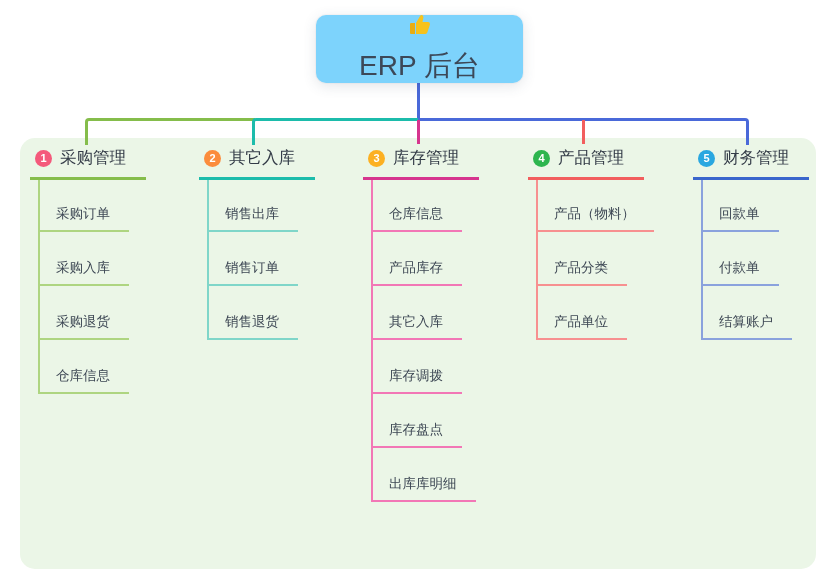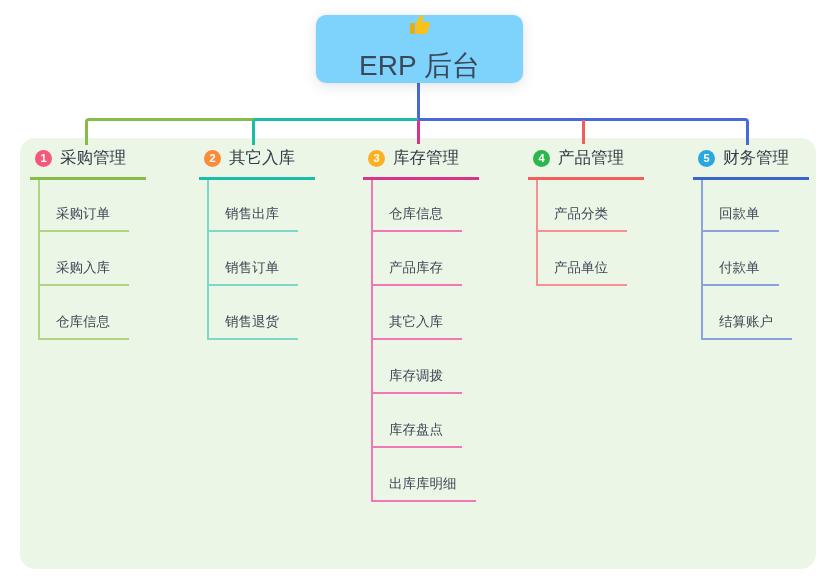--- a/index.html
+++ b/index.html
@@ -64,20 +64,21 @@
   </div>
 
   <div class="column" style="left: 30px; --main: #85bd4b; --child: #aed581; --badge: #f4597b;">
     <div class="branch-header">
       <span class="badge">1</span>
       <span>采购管理</span>
     </div>
     <div class="children">
         <div class="child-node">采购订单</div>
         <div class="child-node">采购入库</div>
+        <div class="child-node">采购退货</div>
         <div class="child-node">仓库信息</div>
       </div>
   </div>
 
   <div class="column" style="left: 199px; --main: #1cbcab; --child: #7fd6c9; --badge: #fb8c3c;">
     <div class="branch-header">
       <span class="badge">2</span>
       <span>其它入库</span>
     </div>
     <div class="children">
@@ -101,20 +102,21 @@
         <div class="child-node">出库库明细</div>
       </div>
   </div>
 
   <div class="column" style="left: 528px; --main: #f25e5e; --child: #f79090; --badge: #2db54e;">
     <div class="branch-header">
       <span class="badge">4</span>
       <span>产品管理</span>
     </div>
     <div class="children">
+        <div class="child-node">产品（物料）</div>
         <div class="child-node">产品分类</div>
         <div class="child-node">产品单位</div>
       </div>
   </div>
 
   <div class="column" style="left: 693px; --main: #3a66cc; --child: #8aa2dd; --badge: #2aa7e0;">
     <div class="branch-header">
       <span class="badge">5</span>
       <span>财务管理</span>
     </div>

